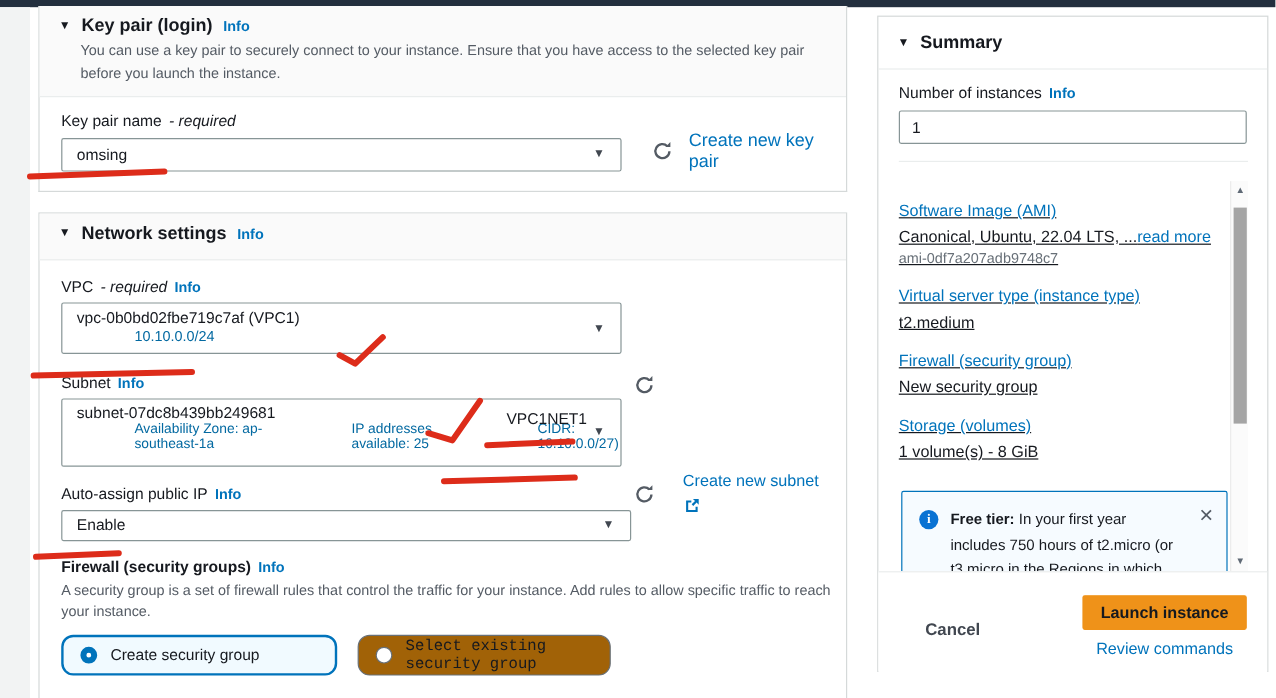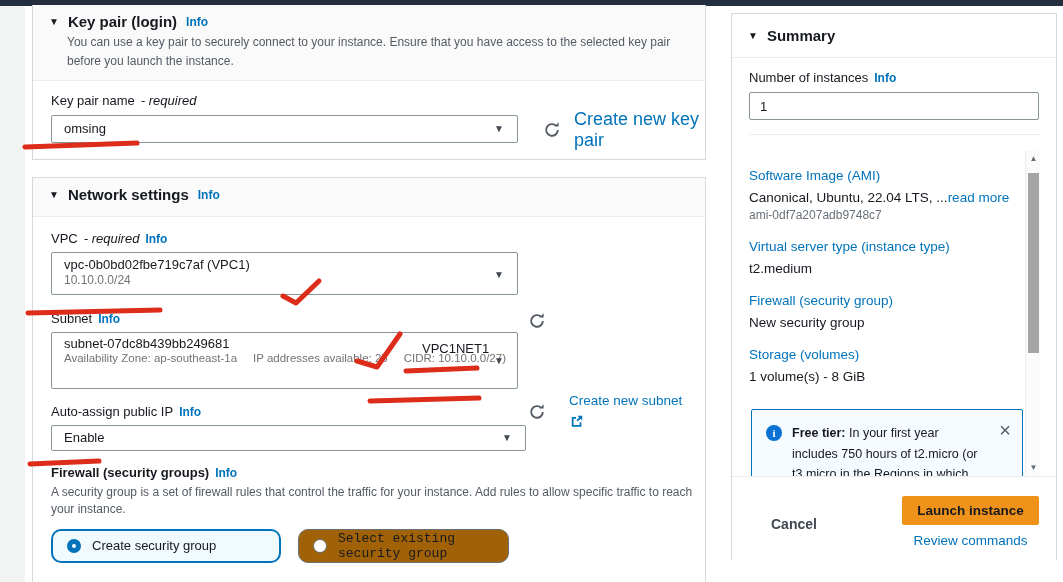--- a/index.html
+++ b/index.html
@@ -20,21 +20,21 @@
   .sec-title { font-size:15px; font-weight:bold; color:#16191f; }
   .info-link { font-size:12px; font-weight:bold; color:#0073bb; cursor:pointer; }
   .sec-desc { margin:3px 0 0 18px; font-size:12px; color:#545b64; line-height:1.55; max-width:625px; }
 
   .lbl { font-size:13px; color:#16191f; display:flex; gap:6px; align-items:baseline; }
   .lbl .req { font-style:italic; }
   .select { position:relative; background:#fff; border:1px solid #879596; border-radius:2px;
     font-size:13px; color:#16191f; cursor:pointer; }
   .select .caret { position:absolute; right:13px; top:50%; transform:translateY(-50%);
     font-size:10px; color:#414750; }
-  .sub-gray { font-size:11.5px; color:#737373; }
+  .sub-gray { font-size:11.5px; color:#0369a1;margin-left:48px; }
   .link { color:#0073bb; font-size:13px; cursor:pointer; }
   .refresh-btn { width:18px; height:18px; cursor:pointer; flex:none; }
 
   .kp-body { padding:12px 16px 0 18px; }
   .kp-select { margin-top:7px; width:467px; height:28px; line-height:26px; padding-left:12px; }
   .kp-right { position:absolute; left:510px; top:104px; display:flex; align-items:center; gap:13px; }
 
   .net-body { padding:14px 0 0 18px; position:relative; }
   .vpc-select { margin-top:6px; width:467px; height:43px; padding:4px 0 0 12px; }
   .subnet-select { margin-top:6px; width:467px; height:57px; padding:3px 0 0 12px; }
@@ -48,21 +48,21 @@
   .radio-card.unsel { width:211px; border:1px solid #687078; background:#a16207;font-family:Liberation Mono, monospace; }
   .radio-dot { width:14px; height:14px; border-radius:50%; flex:none; }
   .radio-dot.on { border:5px solid #0073bb; background:#fff; }
   .radio-dot.off { border:1px solid #687078; background:#fff; }
 
   .sum-hdr { padding:13px 16px; border-bottom:1px solid #eaeded; }
   .sum-instances { padding:12px 16px 0 17px; }
   .sum-input { margin-top:7px; width:290px; height:28px; border:1px solid #879596; border-radius:2px;
     font-size:13px; color:#16191f; padding-left:10px; font-family:"Liberation Sans",sans-serif; }
   .sum-div { margin-top:14px; border-bottom:1px solid #eaeded; }
-  .sum-scroll { position:absolute; left:0; top:137px; width:326px; height:325px; overflow:hidden; }
+  .sum-scroll { position:absolute; left:0; top:137px; width:326px; height:325px; overflow:hidden;text-decoration:underline; }
   .sum-item { padding:0 40px 0 17px; }
   .sum-label { font-size:13.5px; color:#0073bb; cursor:pointer; margin-top:17px; }
   .sum-value { font-size:13.5px; color:#16191f; margin-top:7px; }
   .sum-sub { font-size:12px; color:#687078; margin-top:3px; }
   .readmore { color:#0073bb; cursor:pointer; }
 
   .freetier { position:absolute; left:19px; top:258px; width:272px; height:92px;
     border:1px solid #0073bb; border-radius:2px; background:#f6fbff; }
   .ft-icon { position:absolute; left:14px; top:15px; width:16px; height:16px; border-radius:50%;
     background:#0972d3; color:#fff; font-size:11px; font-weight:bold; text-align:center;
@@ -117,21 +117,21 @@
       <div class="select kp-select">
         <span>omsing</span>
         <span class="caret">▼</span>
       </div>
     </div>
     <div class="kp-right">
       <svg class="refresh-btn" viewBox="0 0 16 16">
         <path d="M13.2 8a5.2 5.2 0 1 1-1.5-3.7" fill="none" stroke="#545b64" stroke-width="1.7"></path>
         <path d="M13.9 1.2v3.6h-3.6z" fill="#545b64"></path>
       </svg>
-      <span class="link" style="font-size:18px">Create new key pair</span>
+      <span class="link" style="font-size:15px">Create new key pair</span>
     </div>
   </section>
 
   <section class="card card-network">
     <div class="sec-hdr" style="padding-bottom:13px">
       <div class="hdr-row">
         <span class="caret-collapse">▼</span>
         <span class="sec-title">Network settings</span>
         <span class="info-link">Info</span>
       </div>

